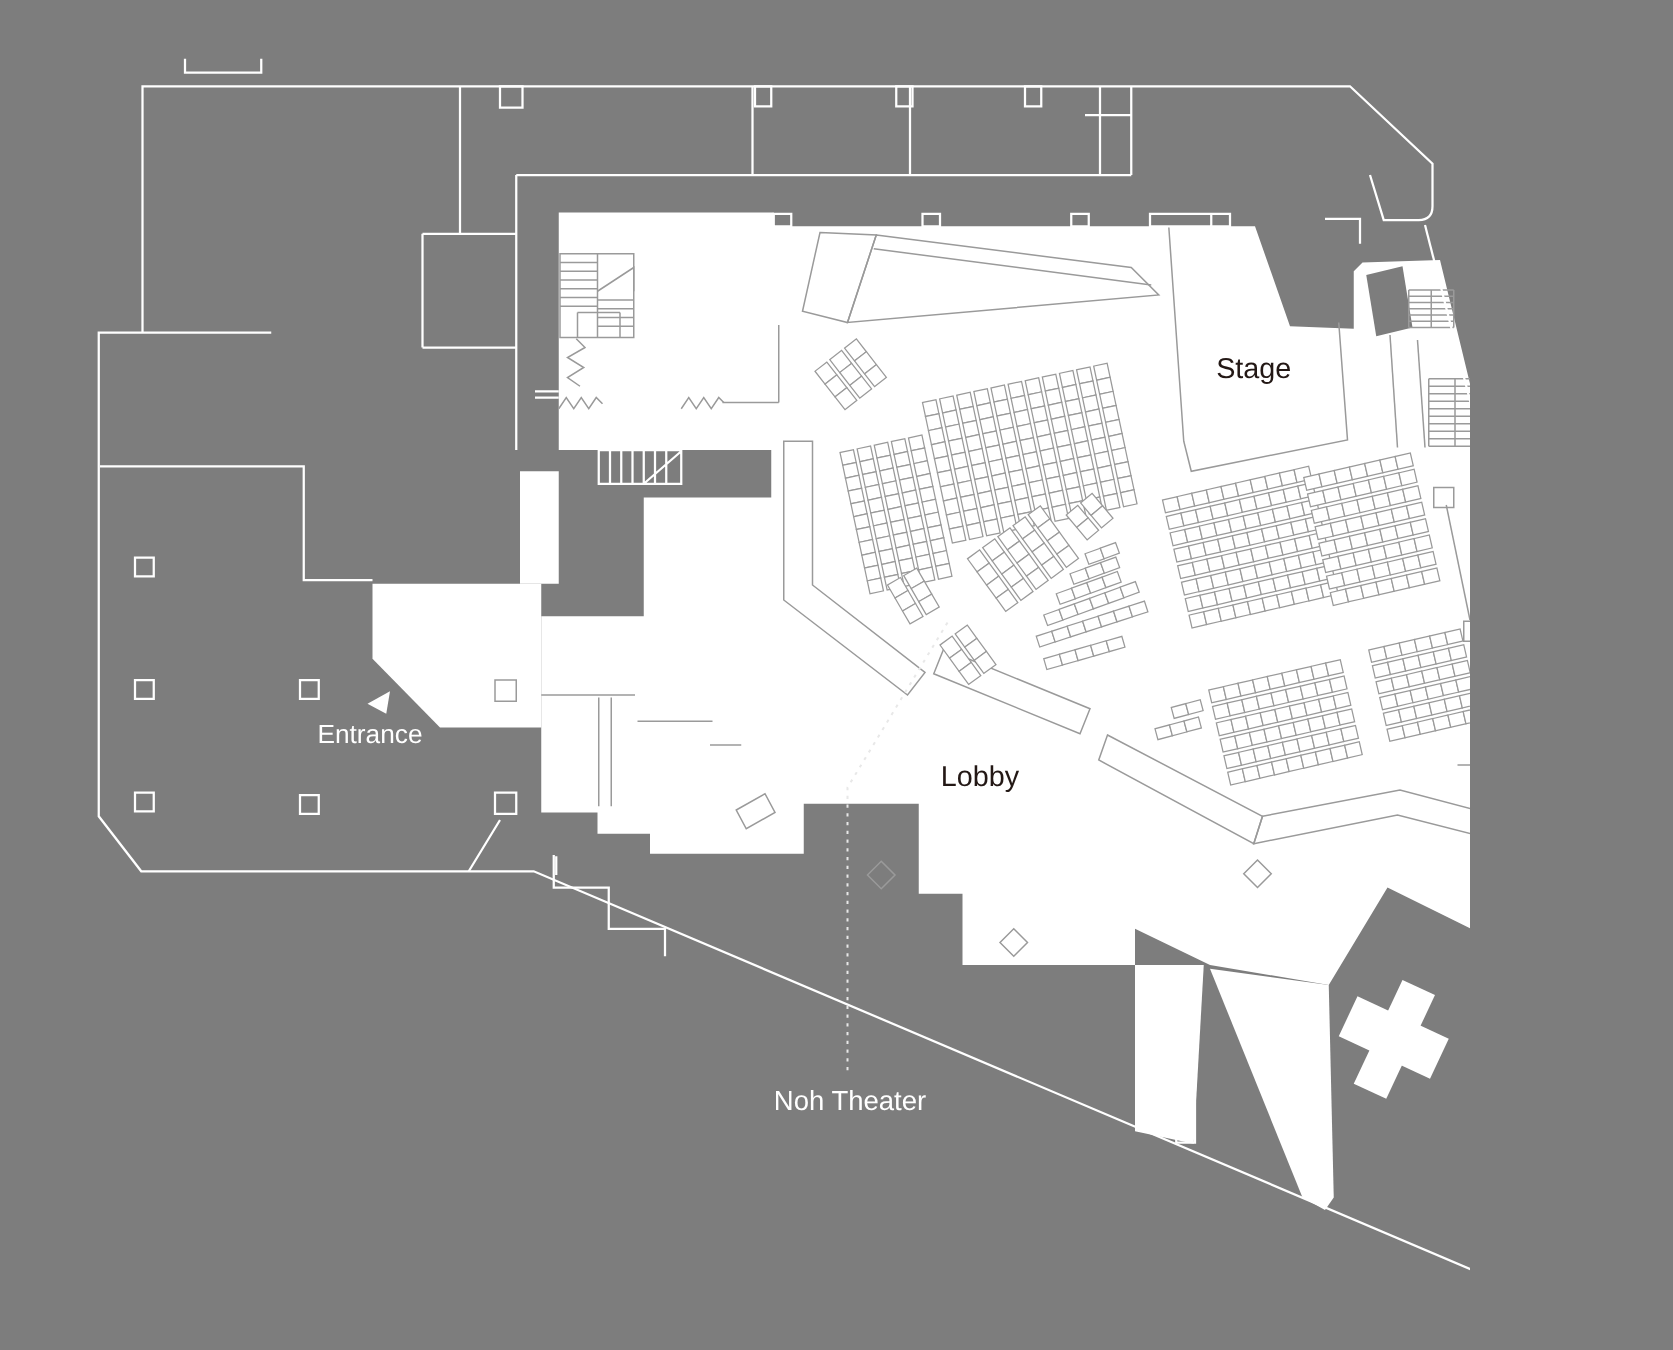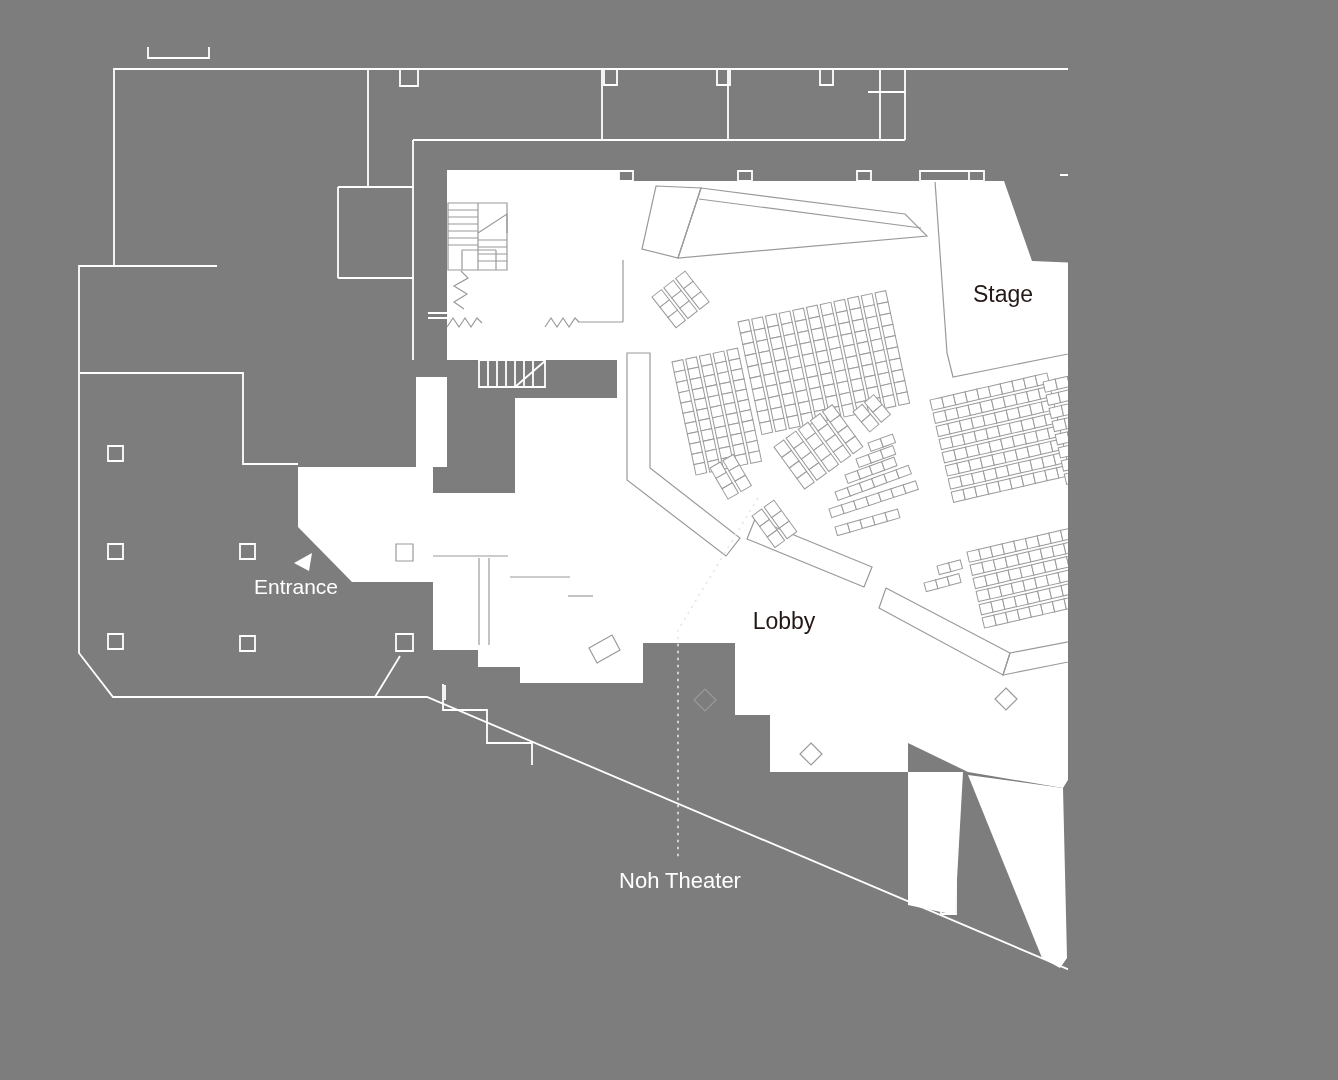--- a/index.html
+++ b/index.html
@@ -1,17 +1,17 @@
 <!DOCTYPE html>
 <html><head>
 <meta charset="utf-8">
 <style>
   html,body{margin:0;padding:0;}
   body{background:#7d7d7d;}
-  #stage-wrap{position:relative;width:1068px;height:1080px;overflow:hidden;}
+  #stage-wrap{position:relative;width:1176px;height:1080px;overflow:hidden;}
   svg{display:block;}
   svg text{font-family:"Liberation Sans","DejaVu Sans",sans-serif;}
 </style>
 </head>
 <body>
 
 <div id="stage-wrap">
   <svg id="plan" xmlns="http://www.w3.org/2000/svg" width="1338" height="1080" viewBox="0 0 1338 1080">
       <rect x="0" y="0" width="1338" height="1080" fill="#7d7d7d"></rect>
       <polygon points="447,170 619,170 619,181 1004,181 1032,261 1083,263 1083,217 1090,210 1152,208 1193,377 1255,633 1187,748 1110,710 1063,788 968,772 908,743 908,772 770,772 770,715 735,715 735,643 643,643 643,683 520,683 520,667 478,667 478,650 433,650 433,493 515,493 515,398 617,398 617,360 447,360" fill="#ffffff" stroke="none"></polygon>

